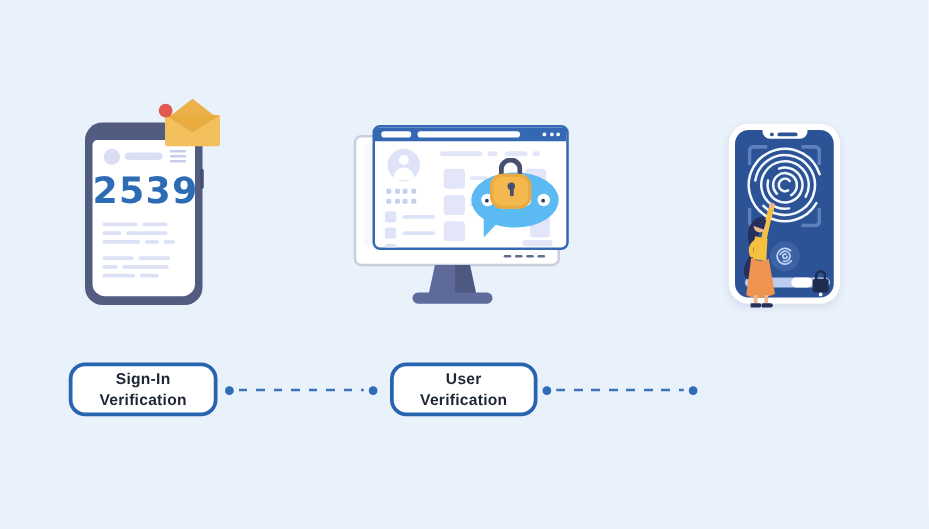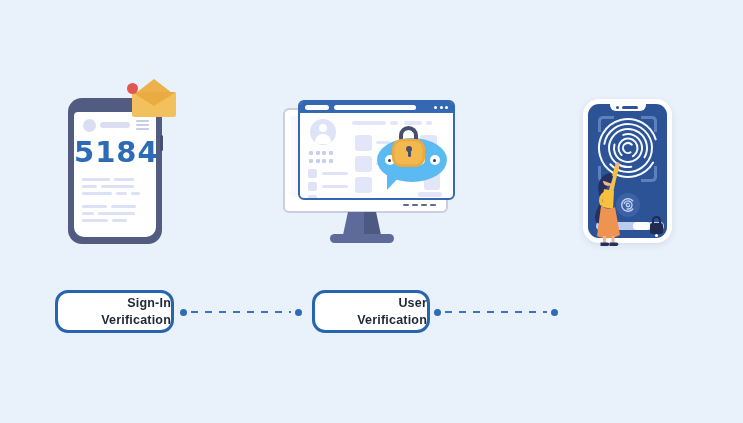--- a/index.html
+++ b/index.html
@@ -96,21 +96,21 @@
   .p3-barfill{left:54%;top:0;width:26%;height:8px;background:#FFFFFF;border-radius:4px;}
   .p3-lock{left:62px;top:112px;width:13px;height:19px;z-index:3;}
   .p3-shackle{left:2px;top:0;width:9px;height:8px;border:2.5px solid #1F2C50;border-bottom:none;
               border-radius:5px 5px 0 0;box-sizing:border-box;}
   .p3-lockbody{left:0;top:7px;width:13px;height:11px;background:#1F2C50;border-radius:2.5px;}
   .p3-lockhole{left:5px;top:10.5px;width:3px;height:3px;background:#FFF;border-radius:50%;}
   .p3-woman{left:5px;top:55px;z-index:4;}
 
   
   .step-label{top:290px;height:43px;background:#FFFFFF;border:3px solid var(--labelBorder,#2765B0);border-radius:13px;
-              box-sizing:border-box;display:flex;flex-direction:column;align-items:flex-end;justify-content:center;
+              box-sizing:border-box;display:flex;flex-direction:column;align-items:center;justify-content:center;
               font-weight:700;font-size:12.5px;line-height:1.3;color:var(--labelText,#1E2736);text-align:center;letter-spacing:.2px;}
   .label1{left:55px;width:119px;}
   .label2{left:312px;width:118px;}
   .label3{left:564px;width:134px;}
   .connector{top:308px;height:8px;}
   .conn1{left:180px;width:122px;}
   .conn2{left:434px;width:124px;}
   .connector .dot{position:absolute;top:0.5px;width:7px;height:7px;background:#2E6CB5;border-radius:50%;}
   .connector .dot.l{left:0;} .connector .dot.r{right:0;}
   .connector .dash{position:absolute;left:11px;right:11px;top:3px;height:2px;
@@ -129,21 +129,21 @@
     </div>
     <div class="abs p1-sidebtn"></div>
     <div class="abs p1-screen">
       <span class="abs p1-avatar"></span>
       <span class="abs p1-avbar"></span>
       <span class="abs p1-burger">
           <i></i>
           <i></i>
           <i></i>
         </span>
-      <div class="abs p1-code">5184</div>
+      <div class="abs p1-code">2539</div>
       <div class="abs p1-lines">
         <div class="p1-row">
             <i style="width:42%"></i>
             <i style="width:30%"></i>
           </div>
         <div class="p1-row">
             <i style="width:22%"></i>
             <i style="width:50%"></i>
           </div>
         <div class="p1-row">

